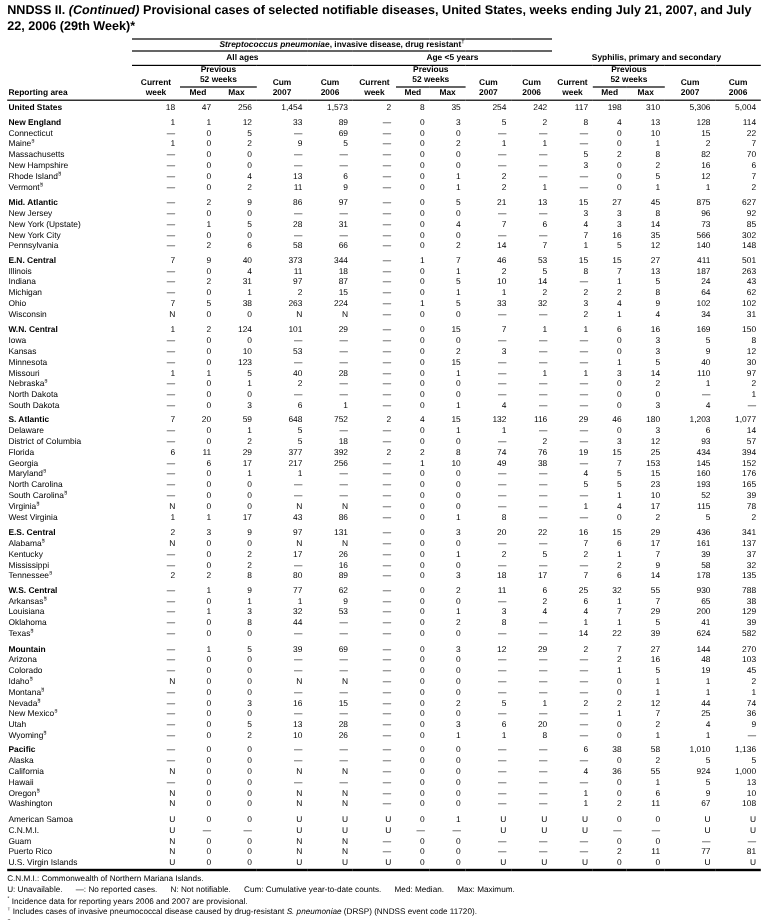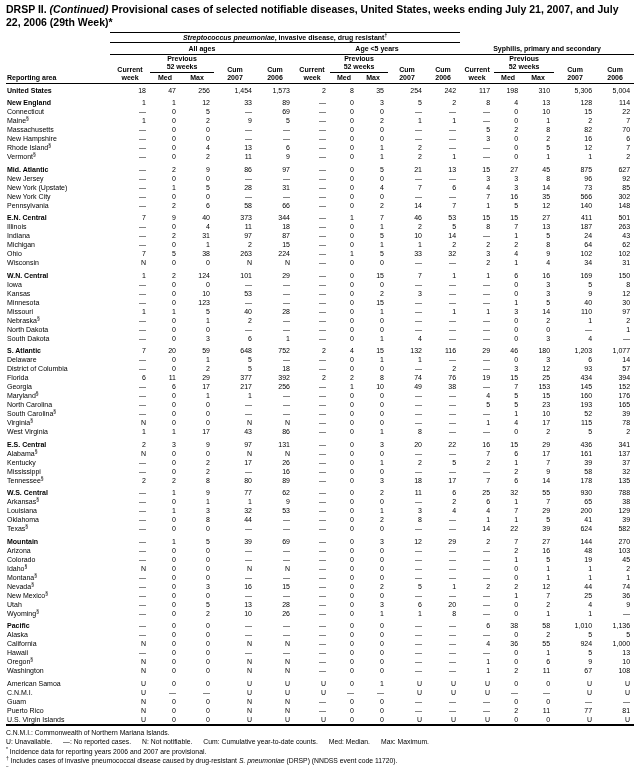--- a/index.html
+++ b/index.html
@@ -25,21 +25,21 @@
   tr.gap td{padding-top:3.5px;}
   sup{font-size:5px;line-height:0;}
   .footnotes{width:628px;font-size:6.8px;line-height:1.4;margin-top:2px;}
   .fn-line{white-space:nowrap;overflow:hidden;}
   .legend span{margin-right:11px;}
   .fn-line i{font-style:italic;}
 </style>
 </head>
 <body>
 
-<div class="title"><span>DRSP II. </span><i>(Continued)</i><span> Provisional cases of selected notifiable diseases, United States, weeks ending July 21, 2007, and July 22, 2006 (29th Week)*</span></div>
+<div class="title"><span>NNDSS II. </span><i>(Continued)</i><span> Provisional cases of selected notifiable diseases, United States, weeks ending July 21, 2007, and July 22, 2006 (29th Week)*</span></div>
 
 <table>
   <colgroup>
     <col style="width:104px">
     <col style="width:40px">
       <col style="width:30px">
       <col style="width:34px">
       <col style="width:42px">
       <col style="width:38px">
     <col style="width:36px">

